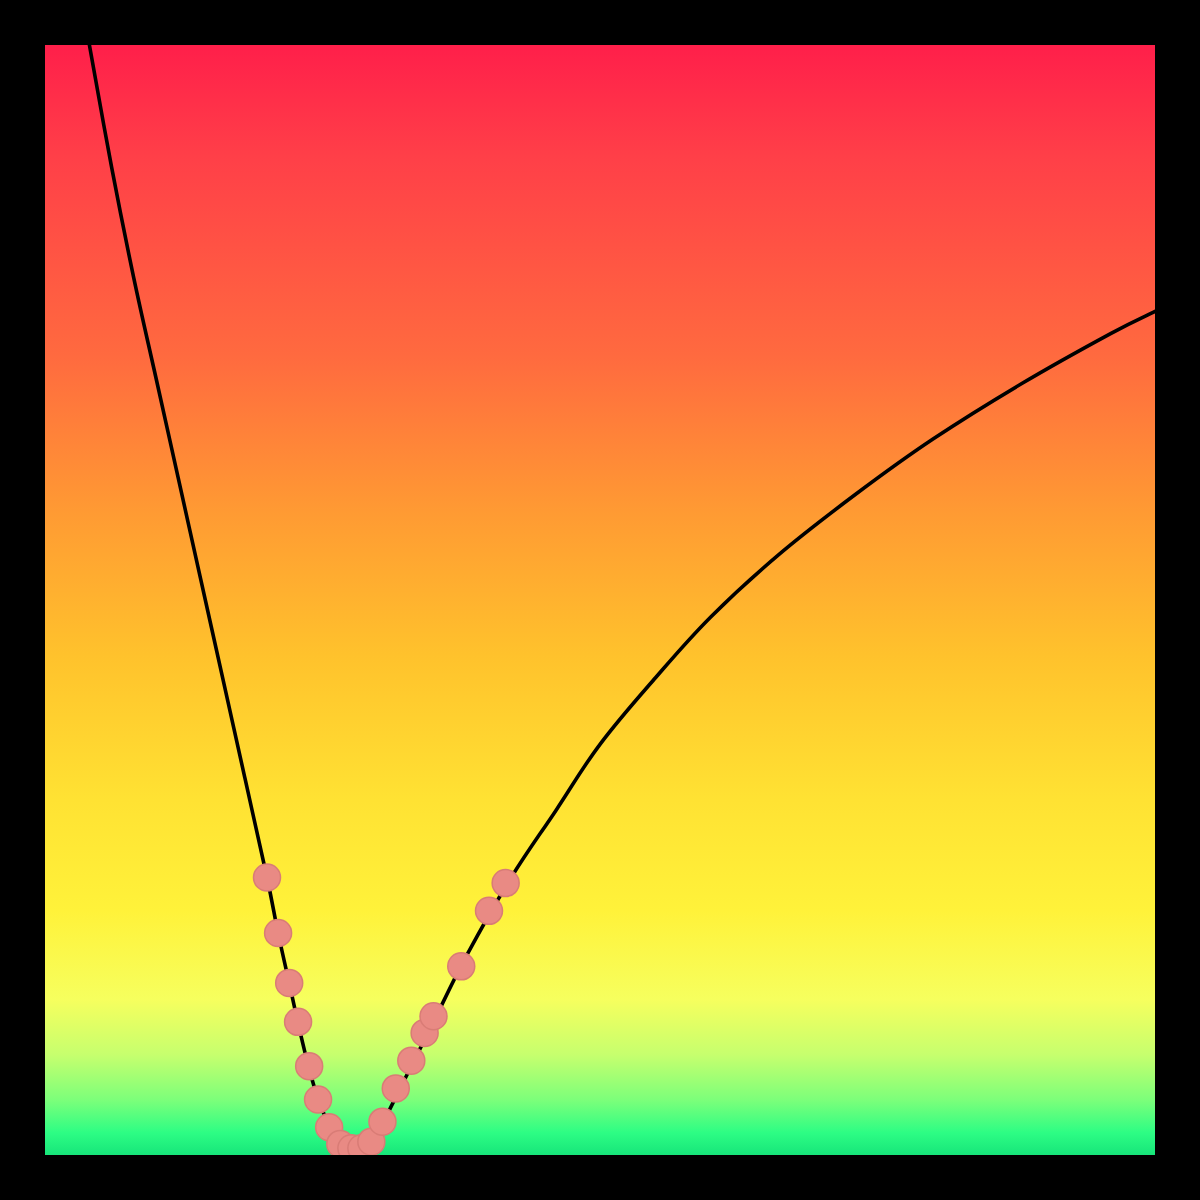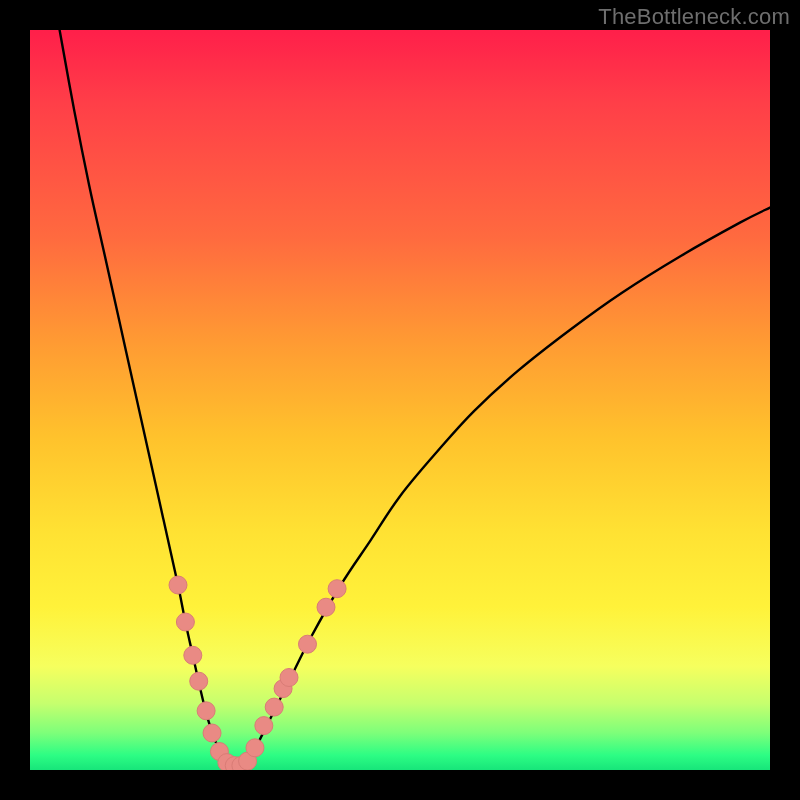--- a/index.html
+++ b/index.html
@@ -84,14 +84,13 @@
           <circle cx="233.84" cy="695.6" r="9" fill="#e98a84" stroke="#d97c76" stroke-width="1"></circle>
           <circle cx="244.20000000000002" cy="677.1" r="9" fill="#e98a84" stroke="#d97c76" stroke-width="1"></circle>
           <circle cx="253.08" cy="658.6" r="9" fill="#e98a84" stroke="#d97c76" stroke-width="1"></circle>
           <circle cx="259" cy="647.5" r="9" fill="#e98a84" stroke="#d97c76" stroke-width="1"></circle>
           <circle cx="277.5" cy="614.2" r="9" fill="#e98a84" stroke="#d97c76" stroke-width="1"></circle>
           <circle cx="296" cy="577.2" r="9" fill="#e98a84" stroke="#d97c76" stroke-width="1"></circle>
           <circle cx="307.09999999999997" cy="558.7" r="9" fill="#e98a84" stroke="#d97c76" stroke-width="1"></circle>
         </g>
     </svg>
   </div>
-  <div class="watermark">TheBottleneck.com</div>
 </div>
 
 </body></html>

